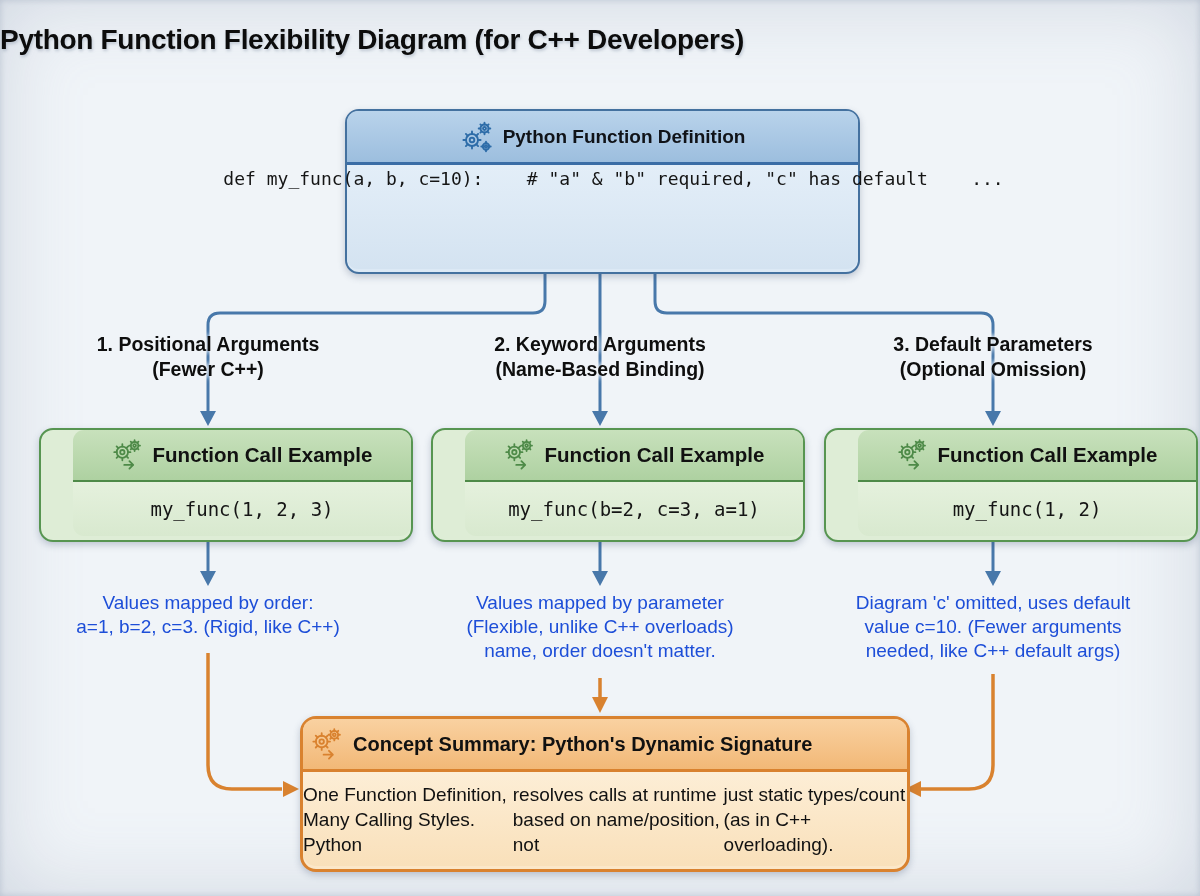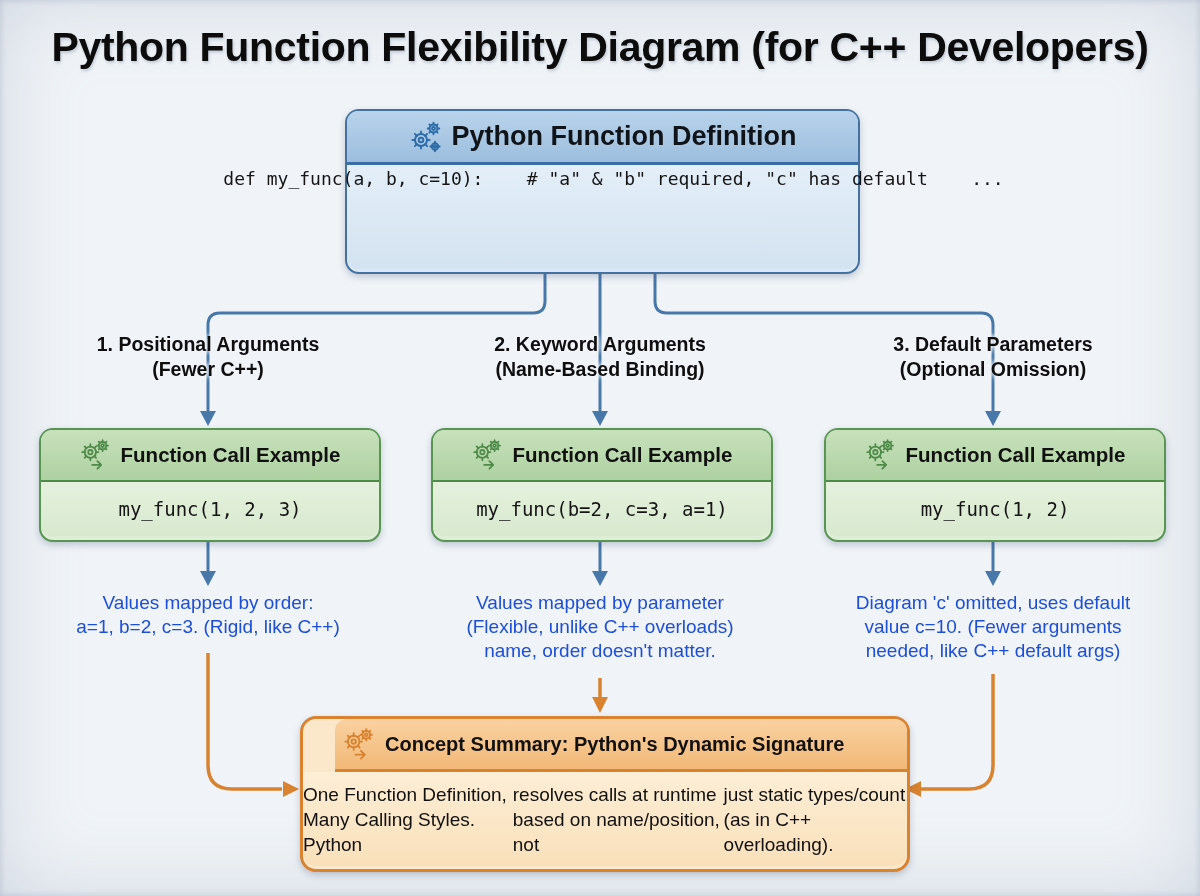--- a/index.html
+++ b/index.html
@@ -1,59 +1,59 @@
 <!DOCTYPE html>
 <html><head>
 <meta charset="utf-8">
 <style>
   html,body{margin:0;padding:0;background:#dfe5ec;font-family:"Liberation Sans",sans-serif;}
   .page{position:relative;width:1200px;height:896px;background:#f0f4f8;overflow:hidden;
         box-shadow:inset 0 0 80px rgba(135,150,172,.30), inset 0 0 6px rgba(120,135,160,.35);}
-  .title{position:absolute;top:24px;left:0;width:100%;text-align:center;font-size:41px;font-weight:700;
+  .title{position:absolute;top:24px;left:0;width:100%;font-size:28px;font-weight:700;
          color:#0c0c0c;letter-spacing:-.3px;text-shadow:1px 2px 3px rgba(110,125,150,.35);margin:0;}
   .connectors{position:absolute;left:0;top:0;z-index:1;pointer-events:none;}
   .box{position:absolute;z-index:2;border-radius:14px;box-shadow:0 3px 7px rgba(60,80,110,.28);}
   .box-header{display:flex;align-items:center;justify-content:center;gap:9px;font-weight:700;color:#111;
               border-top-left-radius:11px;border-top-right-radius:11px;}
   .box-body{display:flex;flex-direction:row;justify-content:center;
             border-bottom-left-radius:11px;border-bottom-right-radius:11px;}
   .code{font-family:"DejaVu Sans Mono",monospace;color:#151515;}
   .hicon{width:34px;height:34px;flex:0 0 auto;}
 
   
   .def-box{left:345px;top:109px;width:511px;height:161px;border:2.5px solid #44719f;background:#dce9f5;}
-  .def-box .box-header{height:51px;font-size:27px;background:linear-gradient(#b9d3eb,#9cbede);
+  .def-box .box-header{height:51px;font-size:19px;background:linear-gradient(#b9d3eb,#9cbede);
                        border-bottom:3px solid #3a6da6;color:#101318;}
   .def-box .hicon{color:#2d6ca8;}
   .def-box .box-body{height:104px;background:linear-gradient(#e3eef8,#d4e3f1);padding:0 0 0 22px;}
   .def-box .code{font-size:18px;line-height:27px;white-space:pre;text-align:left;}
 
   
-  .call-box{top:428px;width:338px;height:110px;border:2.5px solid #579551;background:#deedd6;}
+  .call-box{top:428px;width:338px;height:110px;border:2.5px solid #579551;background:#deedd6;padding-left:32px;}
   .call-box .box-header{height:50px;font-size:20.5px;background:linear-gradient(#c8e1bc,#aed1a1);
                         border-bottom:2.5px solid #4e8a48;}
   .call-box .hicon{color:#4e8a48;width:32px;height:32px;}
   .call-box .box-body{height:54px;background:linear-gradient(#e5f1dd,#d8e9cf);align-items:center;}
   .call-box .code{font-size:19px;}
   .call-1{left:39px;} .call-2{left:431px;} .call-3{left:824px;}
 
   
   .branch-label{position:absolute;top:332px;width:360px;z-index:2;text-align:center;font-weight:700;
                 font-size:19.5px;line-height:25px;color:#0e0e0e;
                 text-shadow:0 0 5px #f0f4f8,0 0 5px #f0f4f8,0 0 8px #f0f4f8;}
   .label-1{left:28px;} .label-2{left:420px;} .label-3{left:813px;}
   .branch-desc{position:absolute;top:591px;width:372px;z-index:2;text-align:center;font-size:19px;
                line-height:24px;color:#1d4ed8;text-shadow:0 0 5px #f0f4f8,0 0 5px #f0f4f8;}
   .desc-1{left:22px;} .desc-2{left:414px;} .desc-3{left:807px;}
 
   
   .summary-box{left:300px;top:716px;width:604px;height:150px;border:3px solid #d9822f;background:#fbe7c9;border-radius:16px;}
   .summary-box .box-header{height:50px;font-size:20px;justify-content:flex-start;padding:0 10px 0 8px;
                            background:linear-gradient(#f9d1a1,#f2b877);border-bottom:3px solid #d9822f;
-                           border-top-left-radius:12px;border-top-right-radius:12px;margin-left:32px;}
+                           border-top-left-radius:12px;border-top-right-radius:12px;}
   .summary-box .hicon{color:#d9822f;width:33px;height:33px;}
   .summary-box .box-body{height:94px;background:linear-gradient(#fdeed6,#f9e0ba);align-items:center;
                          text-align:left;font-size:19px;line-height:25px;color:#111;
                          border-bottom-left-radius:13px;border-bottom-right-radius:13px;}
 </style>
 </head>
 <body>
 
 <svg width="0" height="0" style="position:absolute" aria-hidden="true">
   <defs>

